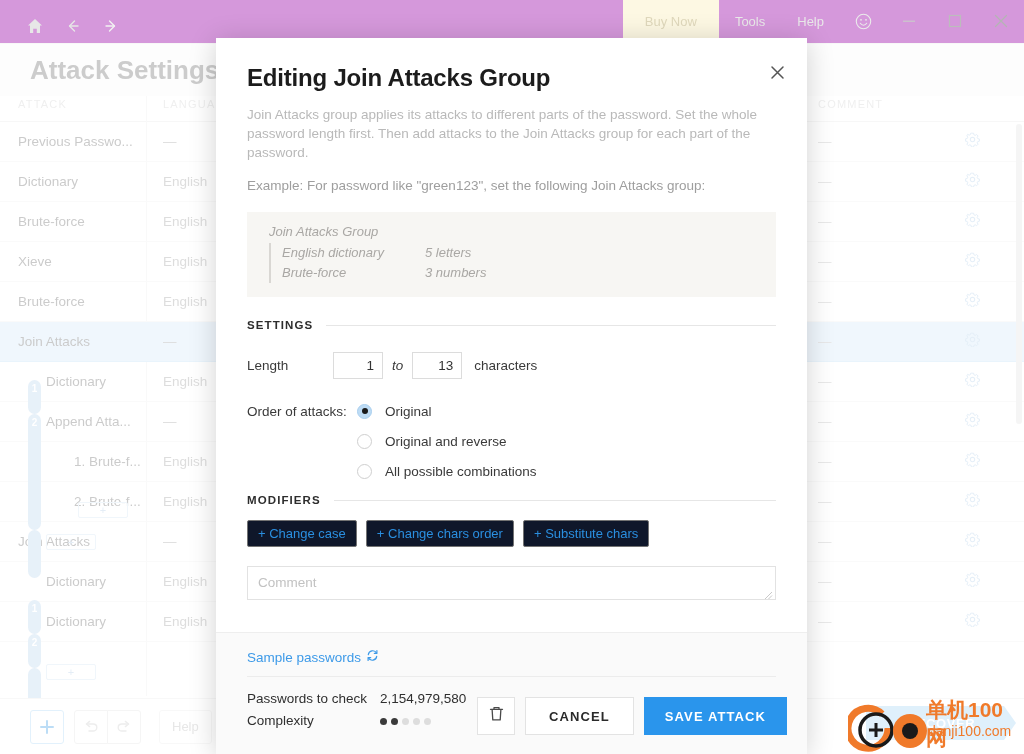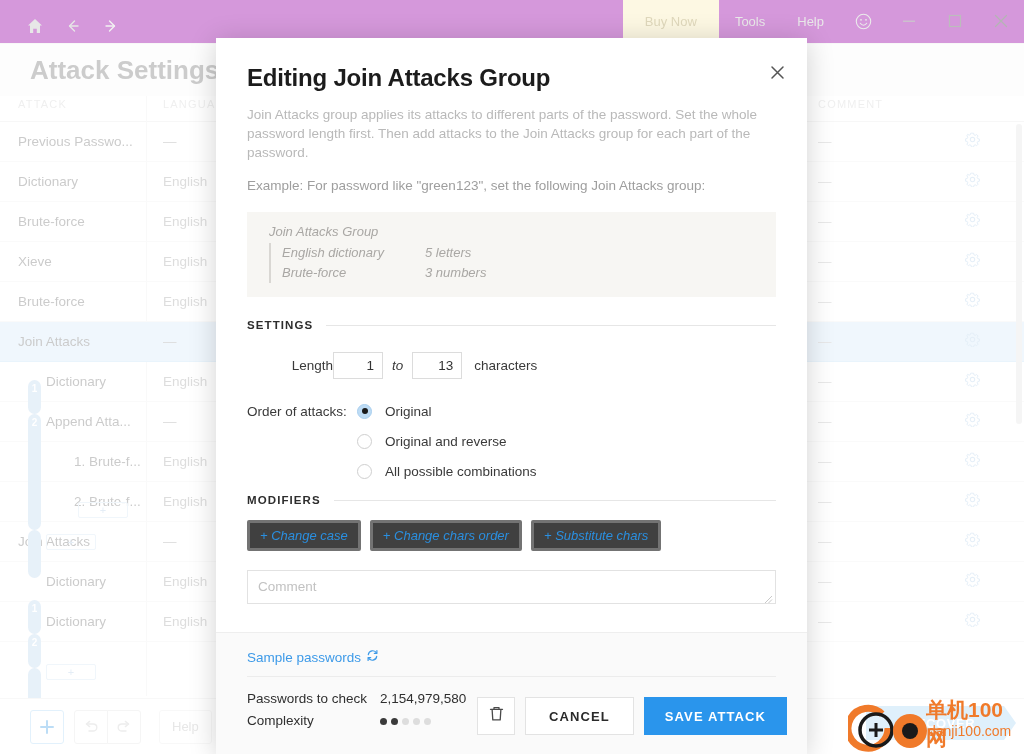--- a/index.html
+++ b/index.html
@@ -142,21 +142,21 @@
   .ex-row { display:flex; line-height:20px; }
   .ex-name { width:143px; }
 
   .sec-head {
     display:flex; align-items:center; gap:13px; margin-top:22px;
     font-size:11.5px; font-weight:bold; letter-spacing:1.1px; color:#2d2d2d;
   }
   .sec-head .rule { flex:1; height:1px; background:#e6e6e6; }
 
   .length-row { display:flex; align-items:center; margin-top:21px; font-size:13.5px; color:#333; }
-  .length-row .lbl { width:86px; color:#3a3a3a;text-align:right; }
+  .length-row .lbl { width:86px; color:#3a3a3a; }
   .num-input {
     width:50px; height:27px; border:1px solid #dcdcdc; background:#fff;
     text-align:right; padding-right:8px; font-size:13.5px; color:#333;
     display:flex; align-items:center; justify-content:flex-end;
   }
   .length-row .to { padding:0 9px; color:#3a3a3a;font-style:italic; }
   .length-row .chars { padding-left:12px; color:#3a3a3a; }
 
   .order-block { margin-top:17px; font-size:13.5px; color:#3a3a3a; }
   .order-row { display:flex; align-items:center; height:30px; }
@@ -165,22 +165,22 @@
     width:15px; height:15px; border-radius:50%; border:1px solid #cfcfcf; background:#fff;
     display:flex; align-items:center; justify-content:center; flex:0 0 auto;
   }
   .radio.on { background:#bedcf5; border-color:#a9cfef; }
   .radio.on .dot { width:6px; height:6px; border-radius:50%; background:#1a1a1a; }
   .radio-label { padding-left:13px; color:#3a3a3a; }
   .order-indent { width:110px; flex:0 0 auto; }
 
   .mods { display:flex; gap:9px; margin-top:14px; }
   .mod-btn {
-    border:3px solid #737373; border-radius:2px; color:#2a8fe0;
-    font-size:13px; padding:5px 10px; background:#404040;font-style:italic;
+    border:1px solid #737373; border-radius:2px; color:#2a8fe0;
+    font-size:13px; padding:5px 10px; background:#0f172a;
   }
 
   .comment-box {
     margin-top:19px; width:100%; height:34px;
     border:1px solid #e2e2e2; background:#fff;
     font-size:13.5px; color:#c2c2c2; padding:8px 10px; position:relative;
   }
   .resize-grip {
     position:absolute; right:2px; bottom:2px; width:9px; height:9px;
     color:#cfcfcf;

